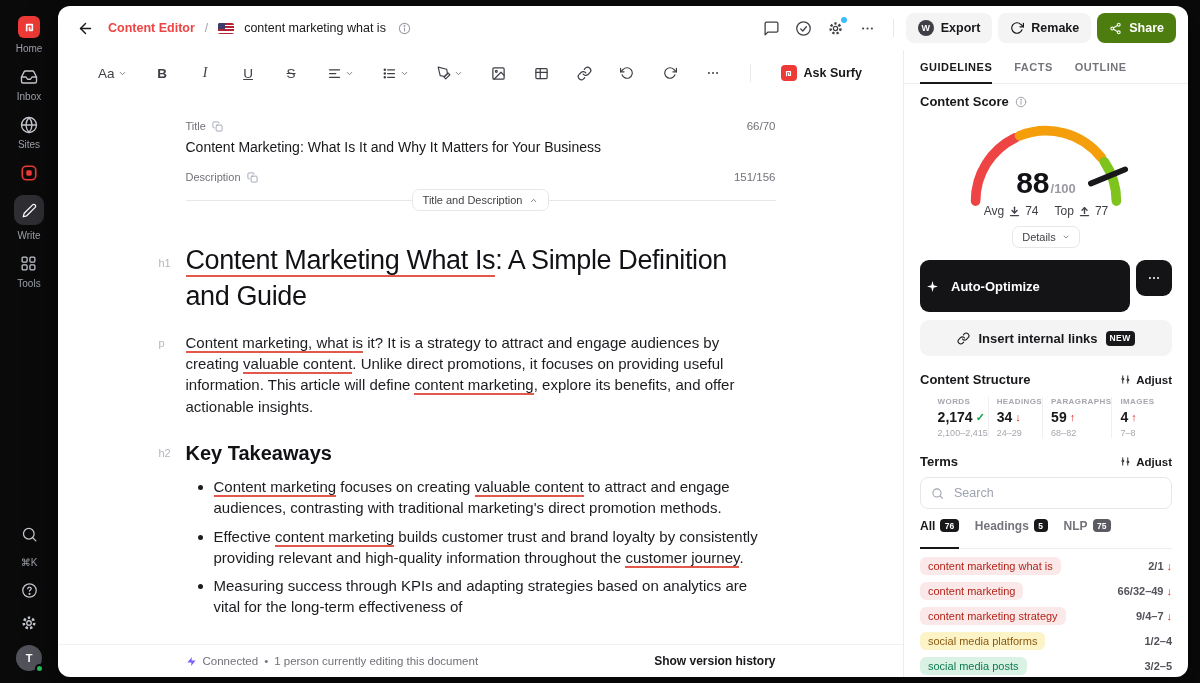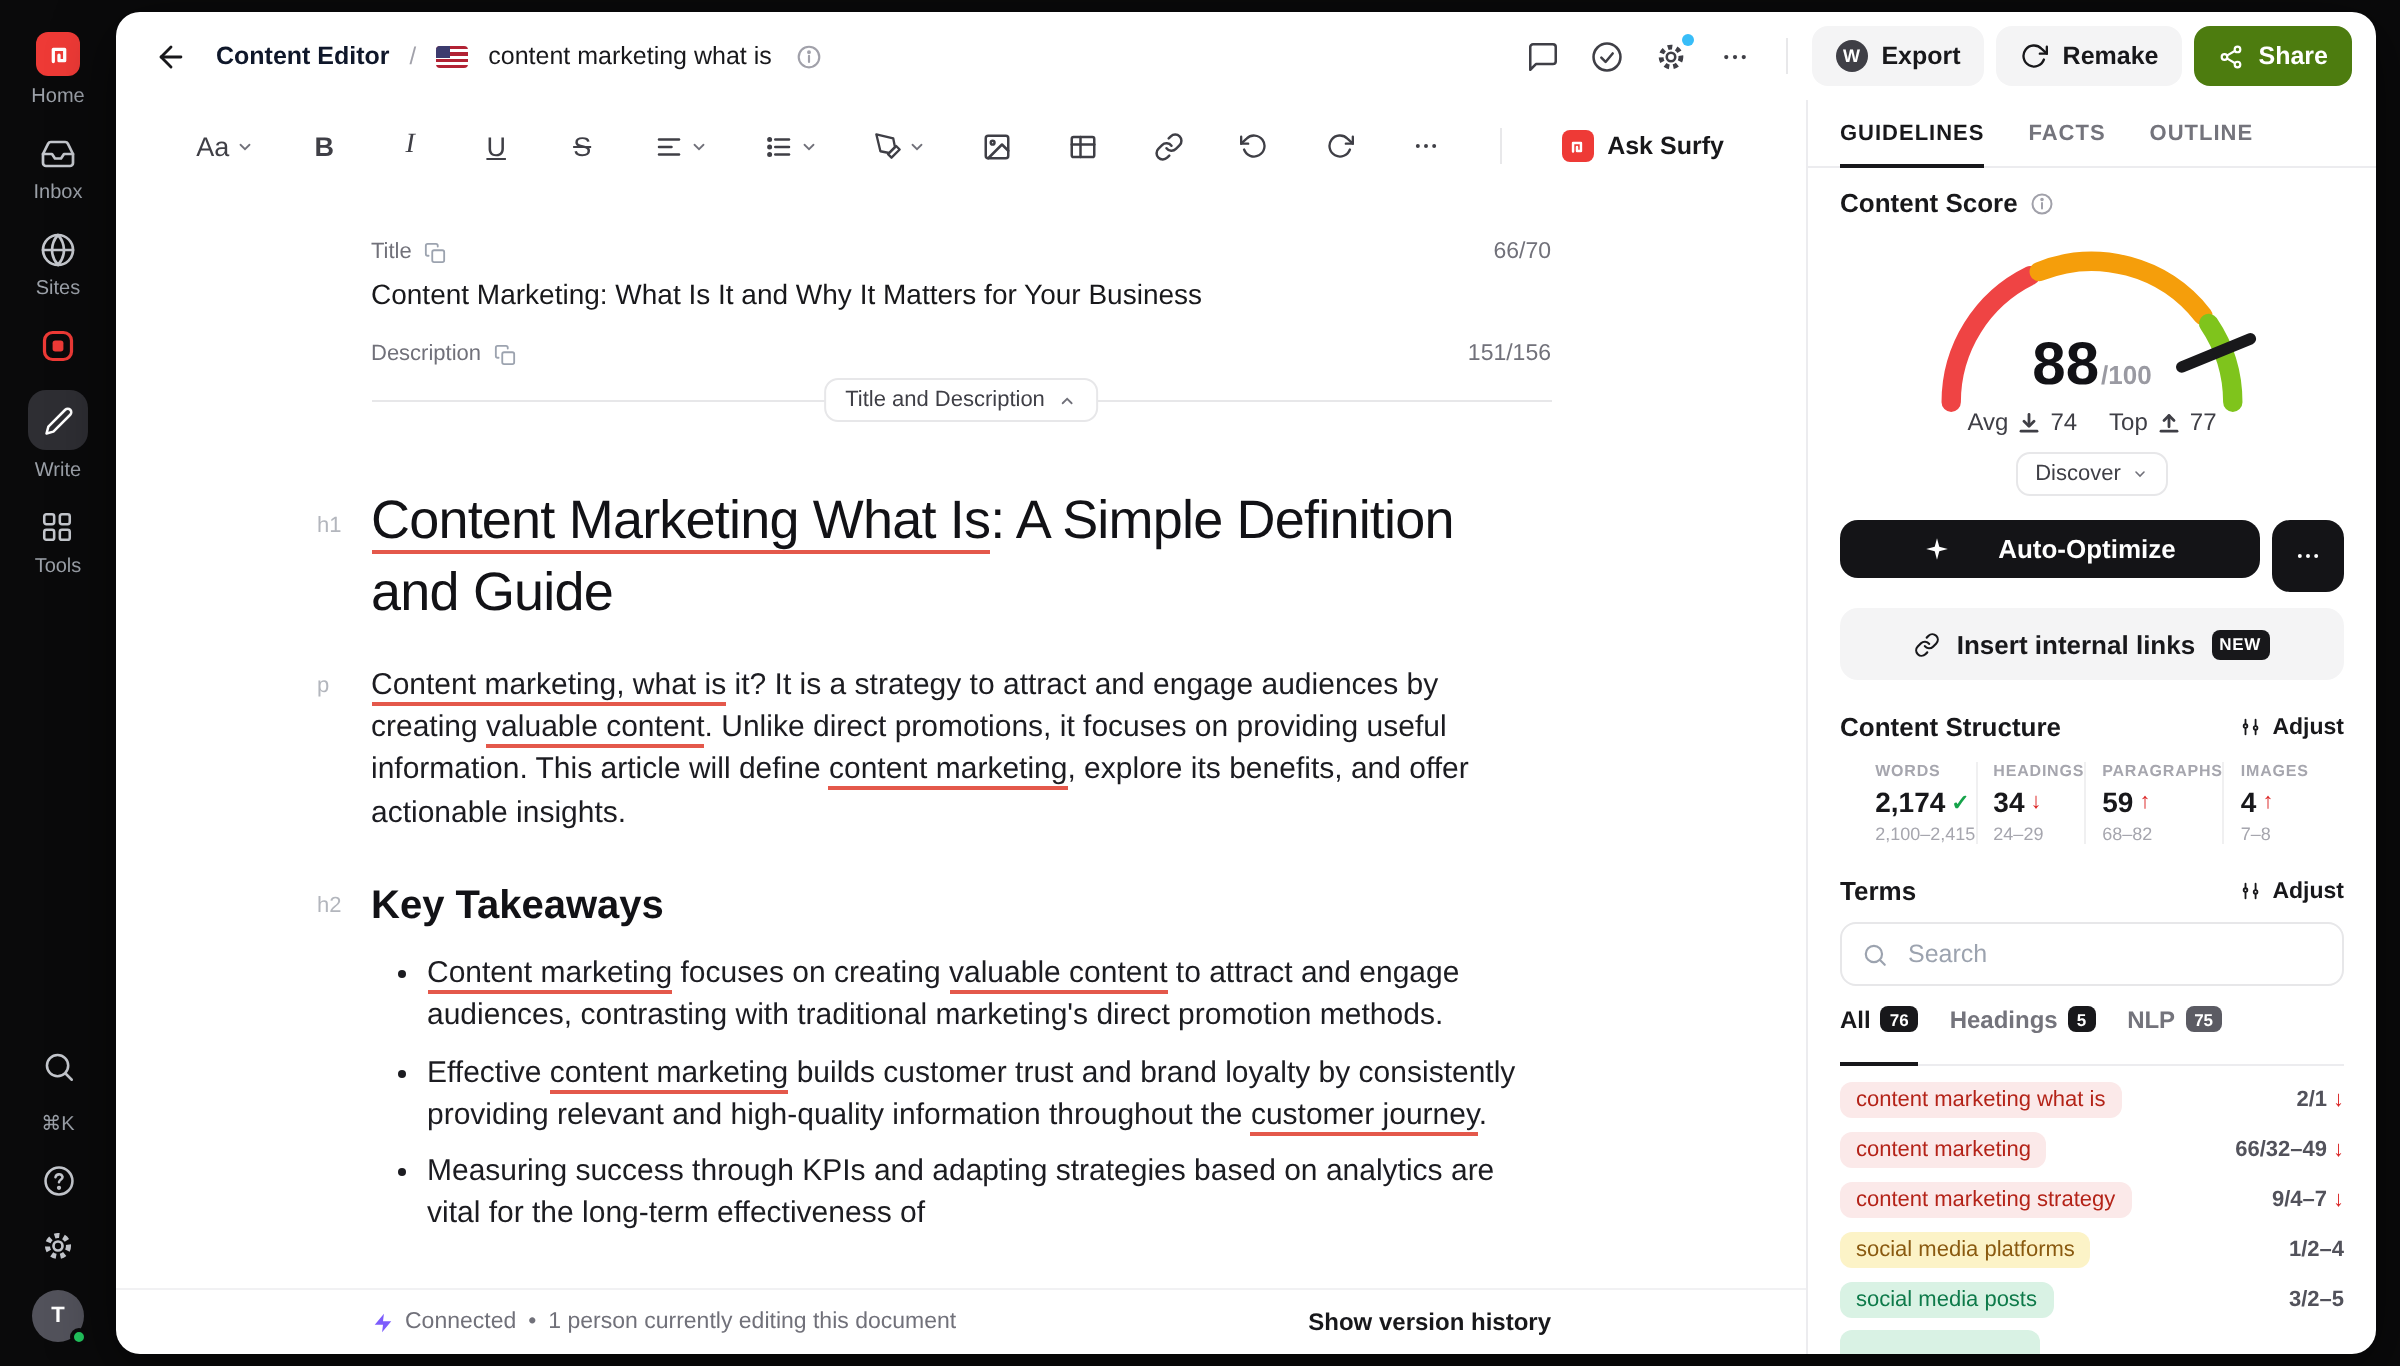--- a/index.html
+++ b/index.html
@@ -26,21 +26,21 @@
     display:flex; align-items:center; justify-content:center; position:relative; }
   .avatar .presence { position:absolute; right:-2px; bottom:-2px; width:9px; height:9px; border-radius:50%; background:#22c55e; border:2px solid #0a0a0b; }
 
   
   .window { position:absolute; left:58px; top:6px; right:12px; bottom:6px; background:#fff; border-radius:12px;
     overflow:hidden; display:flex; flex-direction:column; box-shadow:0 8px 30px rgba(0,0,0,.55); }
 
   
   .titlebar { height:44px; flex:0 0 auto; display:flex; align-items:center; gap:10px; padding:0 12px 0 14px; }
   .back-btn { width:26px; height:26px; display:flex; align-items:center; justify-content:center; color:#18181b; cursor:pointer; }
-  .crumb { font-size:12.5px; font-weight:700; color:#0f172a; }
+  .crumb { font-size:12.5px; font-weight:700; color:#ef4444; }
   .crumb-sep { font-size:12px; color:#a1a1aa; }
   .flag { width:16px; height:11px; border-radius:2px; position:relative; overflow:hidden;
     background:repeating-linear-gradient(180deg,#b22234 0 1.6px,#ffffff 1.6px 3.2px); }
   .flag::after { content:""; position:absolute; left:0; top:0; width:7px; height:6px; background:#3c3b6e; }
   .doc-title { font-size:12.5px; color:#18181b; }
   .tb-right { margin-left:auto; display:flex; align-items:center; gap:6px; }
   .icon-btn { width:26px; height:26px; display:flex; align-items:center; justify-content:center; color:#3f3f46; cursor:pointer; position:relative; border-radius:6px; }
   .notif-dot { position:absolute; top:2px; right:2px; width:6px; height:6px; border-radius:50%; background:#38bdf8; }
   .t-sep { width:1px; height:18px; background:#e8e8ea; margin:0 6px; }
   .btn { height:30px; border:none; border-radius:8px; display:flex; align-items:center; gap:7px; padding:0 12px;
@@ -105,22 +105,22 @@
   .gauge-wrap { display:flex; flex-direction:column; align-items:center; margin-top:4px; }
   .gauge { width:176px; height:97px; }
   .score-num { margin-top:-44px; display:flex; align-items:baseline; gap:1px; font-size:30px; font-weight:700; color:#121216; }
   .score-max { font-size:13px; font-weight:600; color:#9a9aa2; }
   .avg-row { display:flex; align-items:center; justify-content:center; gap:16px; margin-top:4px; font-size:12px; color:#3f3f46; }
   .avg-part { display:flex; align-items:center; gap:5px; }
   .details-btn { margin:8px auto 0; display:flex; align-items:center; gap:6px; background:#fff; border:1px solid #e7e7e9;
     border-radius:7px; padding:4px 9px; font-size:11px; color:#3f3f46; cursor:pointer; font-family:inherit; }
 
   .opt-row { display:flex; gap:6px; margin-top:12px; }
-  .opt-btn { flex:1; height:29px; border:none; border-radius:9px; background:#141417; color:#fff; font-family:inherit;
-    font-size:13px; font-weight:600; display:flex; align-items:center; justify-content:center; gap:24px; cursor:pointer; }
+  .opt-btn { flex:1; height:52px; border:none; border-radius:9px; background:#141417; color:#fff; font-family:inherit;
+    font-size:13px; font-weight:600; display:flex; align-items:center; gap:12px; cursor:pointer; }
   .opt-more { width:36px; height:36px; border:none; border-radius:9px; background:#141417; color:#fff;
     display:flex; align-items:center; justify-content:center; cursor:pointer; }
   .links-btn { margin-top:8px; width:100%; height:36px; border:none; border-radius:9px; background:#f4f4f5; color:#18181b;
     font-family:inherit; font-size:13px; font-weight:600; display:flex; align-items:center; justify-content:center; gap:8px; cursor:pointer; }
   .new-badge { background:#18181b; color:#fff; font-size:8.5px; font-weight:700; letter-spacing:.4px; padding:2.5px 4px; border-radius:4px; }
 
   .structure-head { margin-top:16px; }
   .stats { display:flex; justify-content:center; margin-top:10px; }
   .stat { padding-left:8px; border-left:1px solid #f0f0f1; }
   .stat:first-child { padding-left:0; border-left:none; }
@@ -530,21 +530,21 @@
             <svg width="11" height="11" viewBox="0 0 11 11" fill="none" stroke="#3f3f46" stroke-width="1.4" stroke-linecap="round" stroke-linejoin="round">
                 <path d="M5.5 7.4V1.8"></path>
                 <path d="M3 4.2l2.5-2.5L8 4.2"></path>
                 <path d="M1.5 9.6h8"></path>
               </svg>
             <span>77</span>
           </span>
         </div>
 
         <button class="details-btn">
-          <span>Discover</span>
+          <span>Details</span>
           <svg width="8" height="8" viewBox="0 0 24 24" fill="none" stroke="#71717a" stroke-width="2.4" stroke-linecap="round">
               <polyline points="6 9 12 15 18 9"></polyline>
             </svg>
         </button>
 
         <div class="opt-row">
           <button class="opt-btn">
             <svg width="13" height="13" viewBox="0 0 24 24" fill="#fff">
                 <path d="M12 2l2.1 7.9L22 12l-7.9 2.1L12 22l-2.1-7.9L2 12l7.9-2.1L12 2z"></path>
               </svg>

